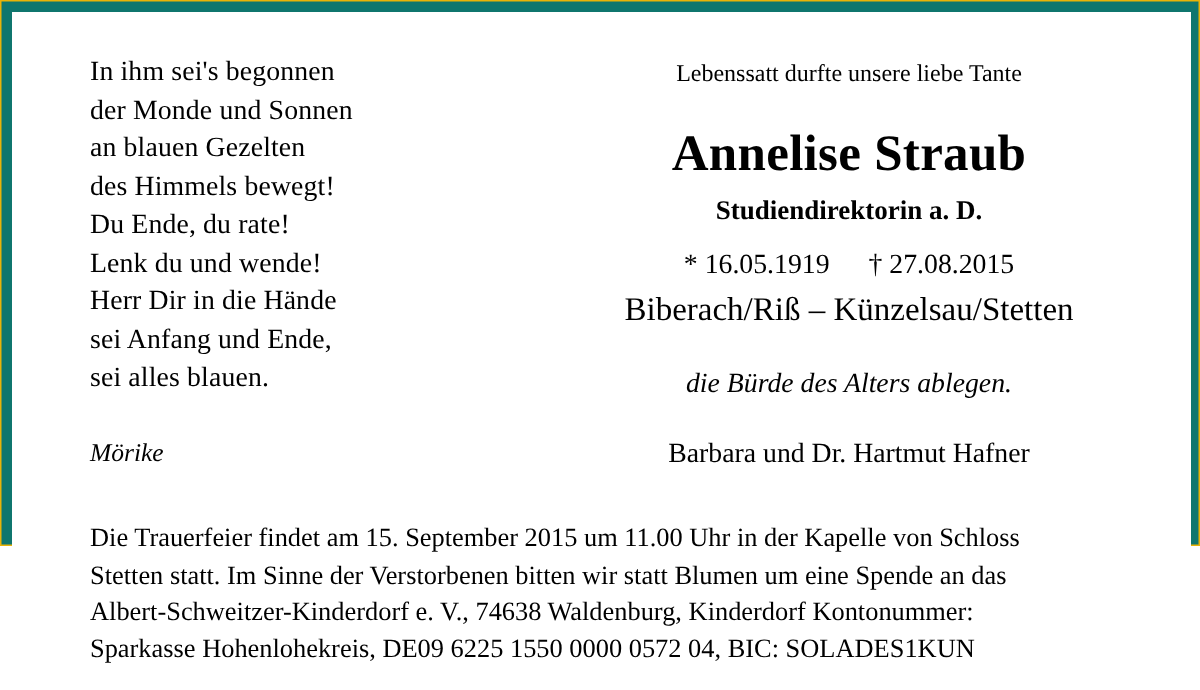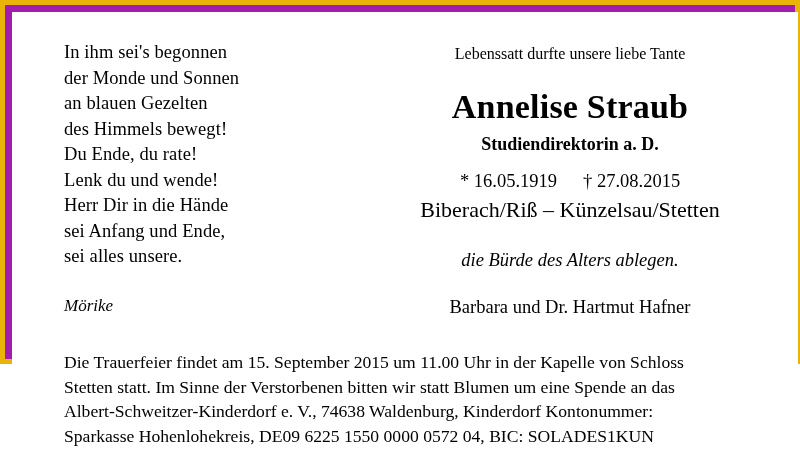--- a/index.html
+++ b/index.html
@@ -14,22 +14,22 @@
     color: #000000;
     overflow: hidden;
   }
   #notice {
     position: absolute;
     left: 0;
     top: 0;
     width: 800px;
     height: 364px;
     box-sizing: border-box;
-    border: 5px solid #eab308;
-    background: #a21caf;
+    border: 1px solid #eab308;
+    background: #0f766e;
   }
   #inner {
     position: absolute;
     left: 7px;
     top: 7px;
     width: 786px;
     height: 446px;
     box-sizing: border-box;
     background: #ffffff;
   }
@@ -132,21 +132,21 @@
 
       <div class="poem">
         <div class="poem-line">In ihm sei's begonnen</div>
         <div class="poem-line">der Monde und Sonnen</div>
         <div class="poem-line">an blauen Gezelten</div>
         <div class="poem-line">des Himmels bewegt!</div>
         <div class="poem-line">Du Ende, du rate!</div>
         <div class="poem-line">Lenk du und wende!</div>
         <div class="poem-line">Herr Dir in die Hände</div>
         <div class="poem-line">sei Anfang und Ende,</div>
-        <div class="poem-line">sei alles unsere.</div>
+        <div class="poem-line">sei alles blauen.</div>
         <div class="poem-author">Mörike</div>
       </div>
 
       <div class="obit">
         <div class="lead">Lebenssatt durfte unsere liebe Tante</div>
         <div class="name">Annelise Straub</div>
         <div class="title">Studiendirektorin a. D.</div>
         <div class="dates">
           <span>* 16.05.1919</span><span class="sep"></span><span>† 27.08.2015</span>
         </div>

